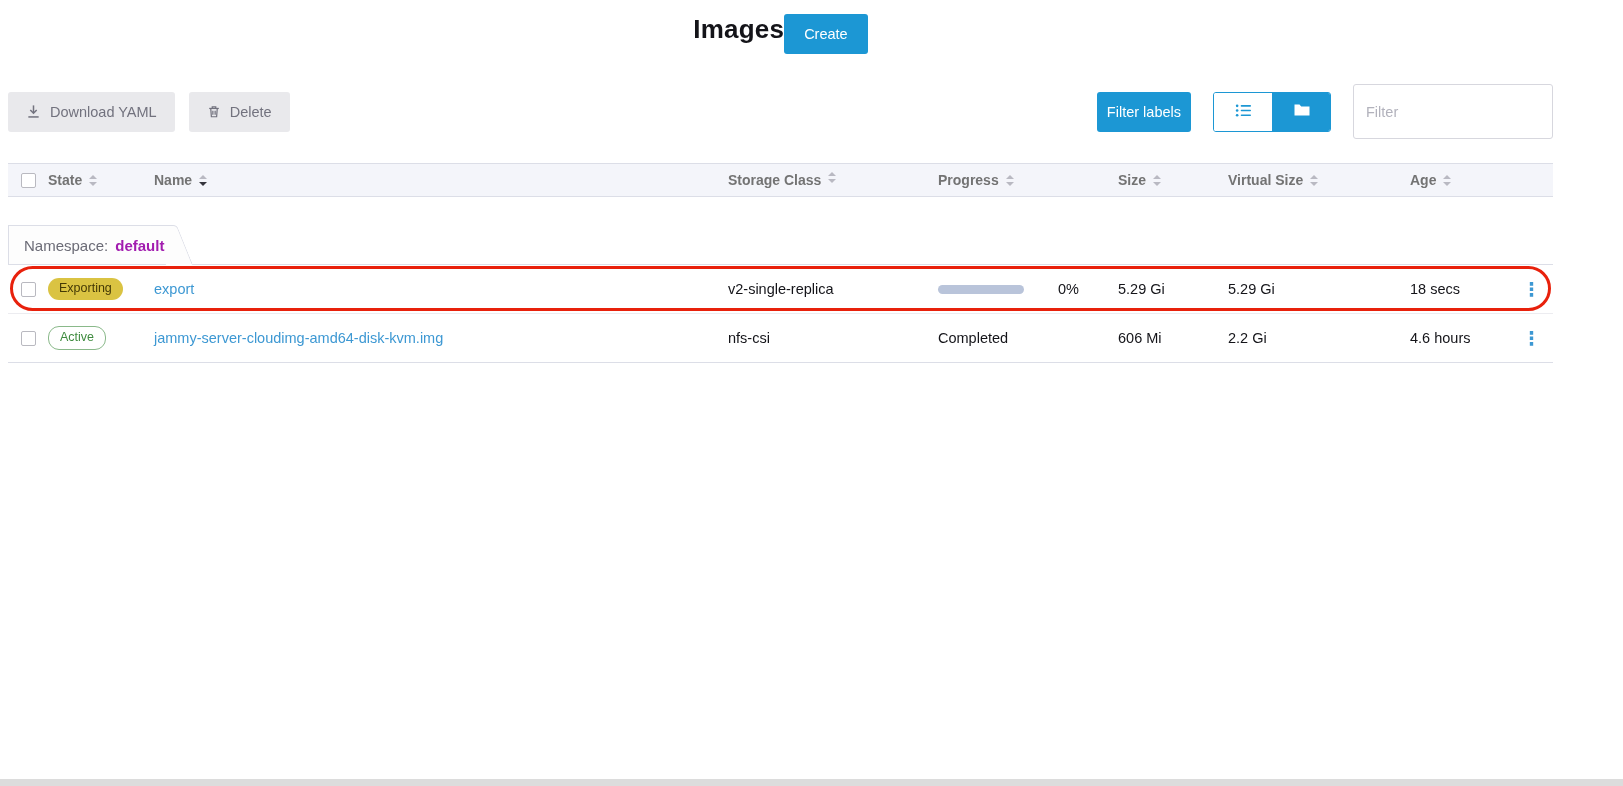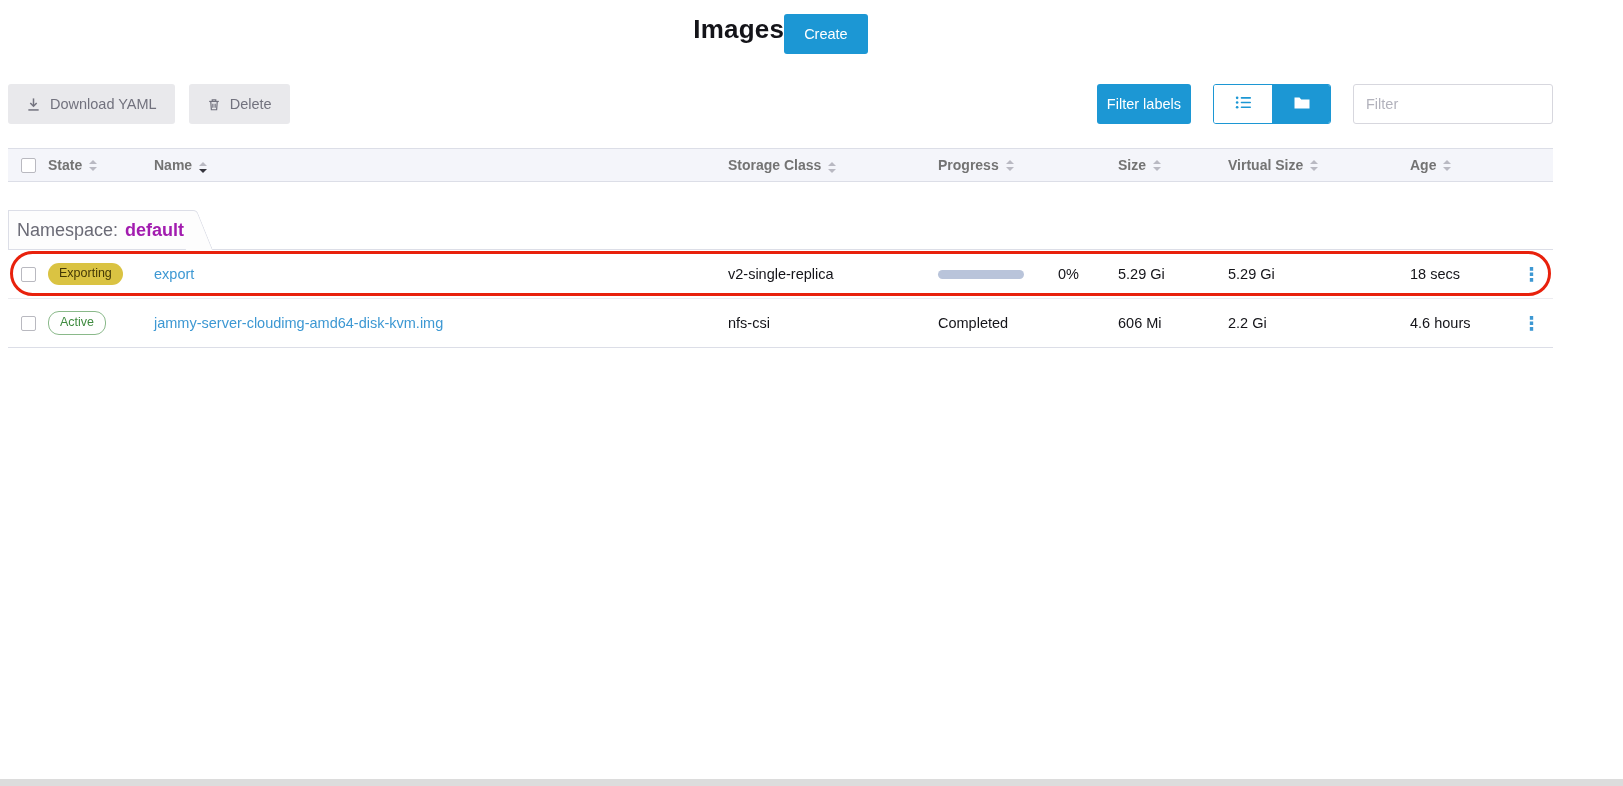--- a/index.html
+++ b/index.html
@@ -29,57 +29,57 @@
     display: inline-flex; align-items: center; gap: 9px; cursor: not-allowed; justify-content: center;
   }
   .btn-disabled svg { display: block; }
   .toolbar-right { display: flex; align-items: center; gap: 22px; }
   .btn-filter-labels { background: #1c97d4; color: #fff; padding: 0 10px; height: 40px; }
   .view-toggle { display: flex; border: 1px solid #1c97d4; border-radius: 3px; overflow: hidden; height: 40px; }
   .view-btn { width: 58px; border: none; background: #fff; display: flex; align-items: center; justify-content: center; cursor: pointer; }
   .view-btn + .view-btn { border-left: 1px solid #1c97d4; }
   .view-btn.active { background: #1c97d4; }
   .filter-input {
-    width: 200px; height: 40px; border: 1px solid #d7d7de; border-radius: 3px;
+    width: 200px; height: 55px; border: 1px solid #d7d7de; border-radius: 3px;
     padding: 15px 12px; font-size: 14.5px; font-family: inherit; color: #141419; outline: none;
   }
   .filter-input::placeholder { color: #b2b2bc; }
 
   
   .table { margin-top: 24px; }
   .thead {
     display: flex; align-items: center; height: 34px;
     background: #f4f5fa; border-top: 1px solid #dcdee7; border-bottom: 1px solid #dcdee7;
     font-weight: 700; font-size: 14px; color: #737373;
   }
   .col-check   { width: 40px; padding-left: 13px; display: flex; align-items: center; }
   .col-state   { width: 106px; display: flex; align-items: center; }
-  .col-name    { width: 574px; display: flex; align-items: flex-end; }
-  .col-storage { width: 210px; display: flex; align-items: flex-end; }
+  .col-name    { width: 574px; display: flex; align-items: center; }
+  .col-storage { width: 210px; display: flex; align-items: flex-start; }
   .col-progress{ width: 180px; display: flex; align-items: center; }
   .col-size    { width: 110px; display: flex; align-items: center; }
   .col-vsize   { width: 182px; display: flex; align-items: center; }
   .col-age     { width: 100px; display: flex; align-items: center; }
   .col-actions { width: 43px; display: flex; align-items: center; justify-content: center; }
 
   .cb { width: 15px; height: 15px; border: 1px solid #b9b9c0; border-radius: 2px; background: #fff; cursor: pointer; }
 
   .sort { display: inline-flex; flex-direction: column; gap: 3px; margin-left: 7px; }
   .tri { width: 0; height: 0; border-left: 4px solid transparent; border-right: 4px solid transparent; }
   .tri-up { border-bottom: 4px solid #b9b9c2; }
   .tri-down { border-top: 4px solid #b9b9c2; }
   .tri-dark.tri-down { border-top-color: #35353d; }
 
   
   .group-space { height: 28px; }
   .group-tab {
     display: inline-flex; align-items: center; gap: 5px; position: relative;
-    height: 39px; padding: 0 8px 0 8px;
+    height: 39px; padding: 0 8px 0 15px;
     background: #fdfdfd; border: 1px solid #dcdee7; border-bottom: none; border-right: none;
-    font-size: 18px;
+    font-size: 15px;
   }
   .group-tab::after {
     content: ""; position: absolute; top: -1px; right: -13px; width: 26px; height: calc(100% + 1px);
     background: #fdfdfd; border-top: 1px solid #dcdee7; border-right: 1px solid #dcdee7;
     transform: skewX(22deg); border-top-right-radius: 4px;
   }
   .group-tab > span { position: relative; z-index: 1; }
   .group-label { color: #6b6b76; }
   .group-value { font-weight: 700; color: #a21caf; margin-left: 2px; }
 

